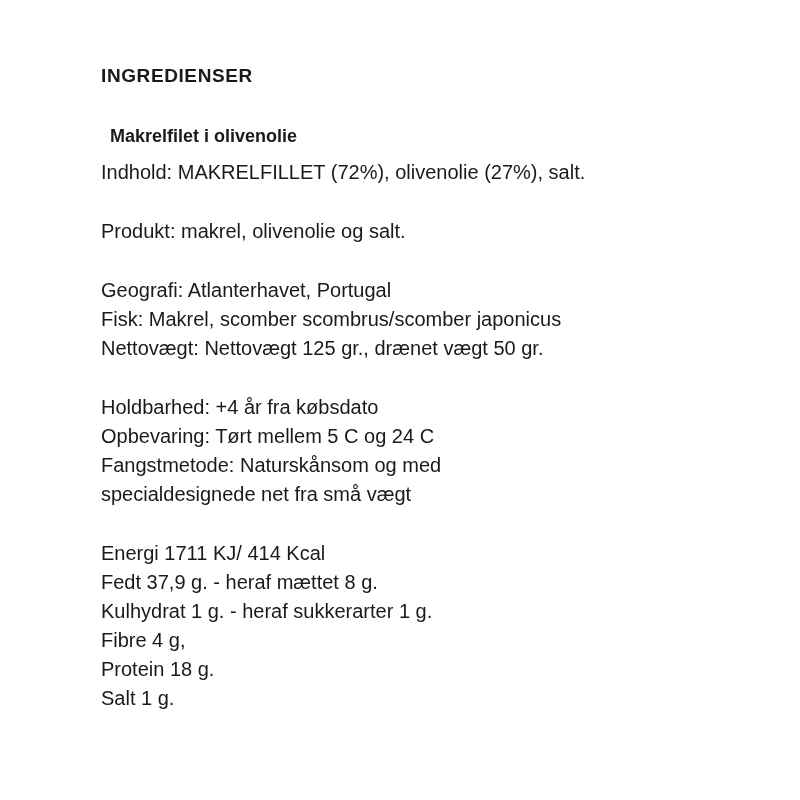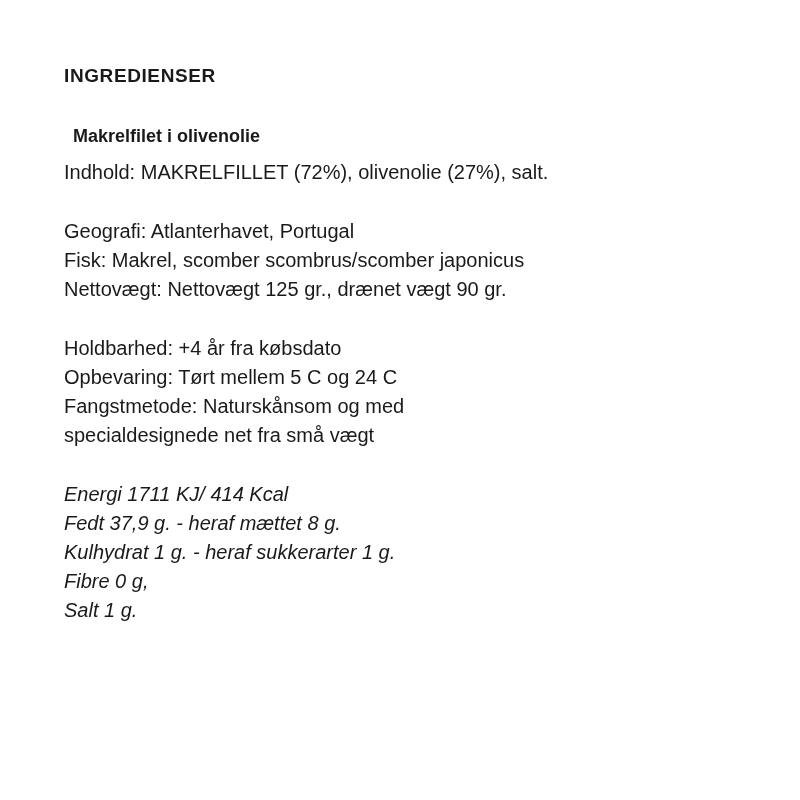--- a/index.html
+++ b/index.html
@@ -7,21 +7,21 @@
     padding: 0;
     background: #ffffff;
     width: 800px;
     height: 800px;
     overflow: hidden;
   }
   .page {
     box-sizing: border-box;
     width: 800px;
     height: 800px;
-    padding: 64px 64px 0 64px;
+    padding: 64px 64px 0 101px;
     font-family: "Liberation Sans", "DejaVu Sans", sans-serif;
     color: #1a1a1a;
     background: #ffffff;
   }
   .content {
     max-width: 500px;
   }
   .heading {
     font-size: 19px;
     font-weight: 700;
@@ -39,53 +39,56 @@
     font-size: 20px;
     font-weight: 400;
     line-height: 29px;
     margin: 0;
   }
   .block {
     margin: 0 0 30px 0;
   }
   .block:last-child {
     margin-bottom: 8px;
-    font-style: italic;
   }
 </style>
 </head>
 <body>
 
 <div class="page">
   <div class="content">
 
     <div class="block">
       <h1 class="heading">INGREDIENSER</h1>
     </div>
 
     <div class="block">
       <h2 class="product-title">Makrelfilet i olivenolie</h2>
       <div class="line">Indhold: MAKRELFILLET (72%), olivenolie (27%), salt.</div>
     </div>
 
+    <div class="block">
+      <div class="line">Produkt: makrel, olivenolie og salt.</div>
+    </div>
 
     <div class="block">
       <div class="line">Geografi: Atlanterhavet, Portugal</div>
       <div class="line">Fisk: Makrel, scomber scombrus/scomber japonicus</div>
-      <div class="line">Nettovægt: Nettovægt 125 gr., drænet vægt 90 gr.</div>
+      <div class="line">Nettovægt: Nettovægt 125 gr., drænet vægt 50 gr.</div>
     </div>
 
     <div class="block">
       <div class="line">Holdbarhed: +4 år fra købsdato</div>
       <div class="line">Opbevaring: Tørt mellem 5 C og 24 C</div>
       <div class="line">Fangstmetode: Naturskånsom og med specialdesignede net fra små vægt</div>
     </div>
 
     <div class="block">
       <div class="line">Energi 1711 KJ/ 414 Kcal</div>
       <div class="line">Fedt 37,9 g. - heraf mættet 8 g.</div>
       <div class="line">Kulhydrat 1 g. - heraf sukkerarter 1 g.</div>
-      <div class="line">Fibre 0 g,</div>
+      <div class="line">Fibre 4 g,</div>
+      <div class="line">Protein 18 g.</div>
       <div class="line">Salt 1 g.</div>
     </div>
 
   </div>
 </div>
 
 </body></html>

